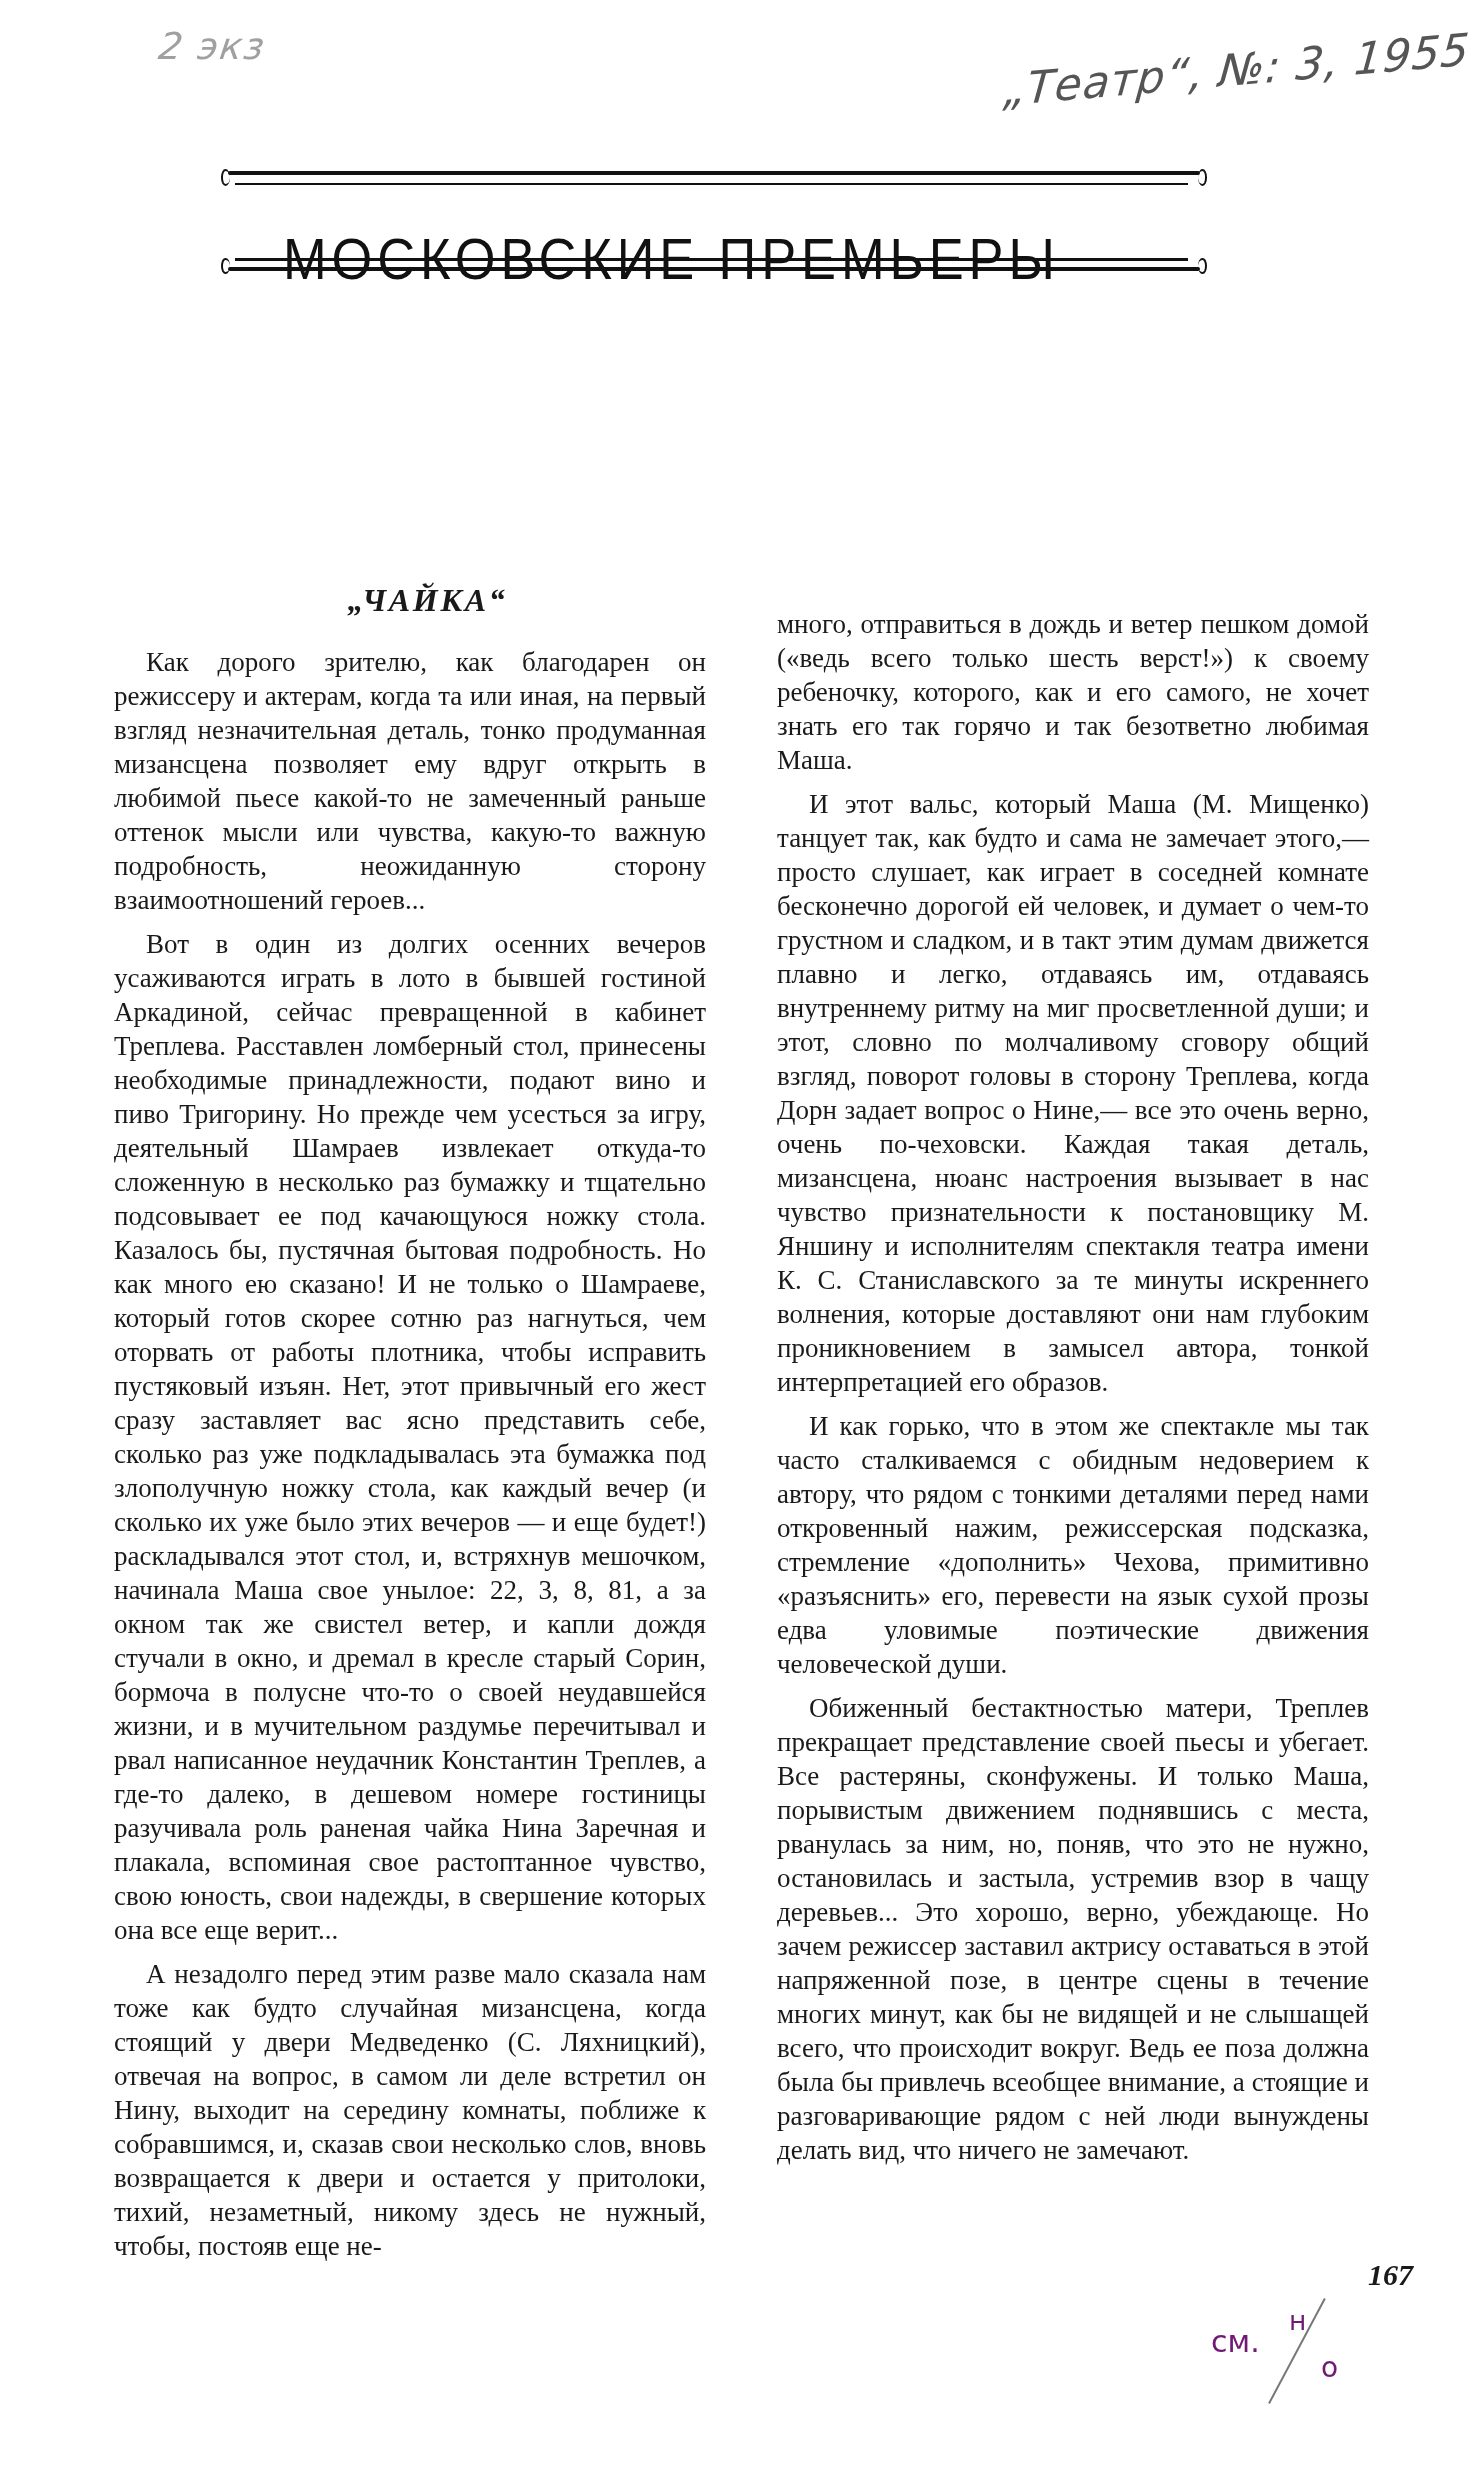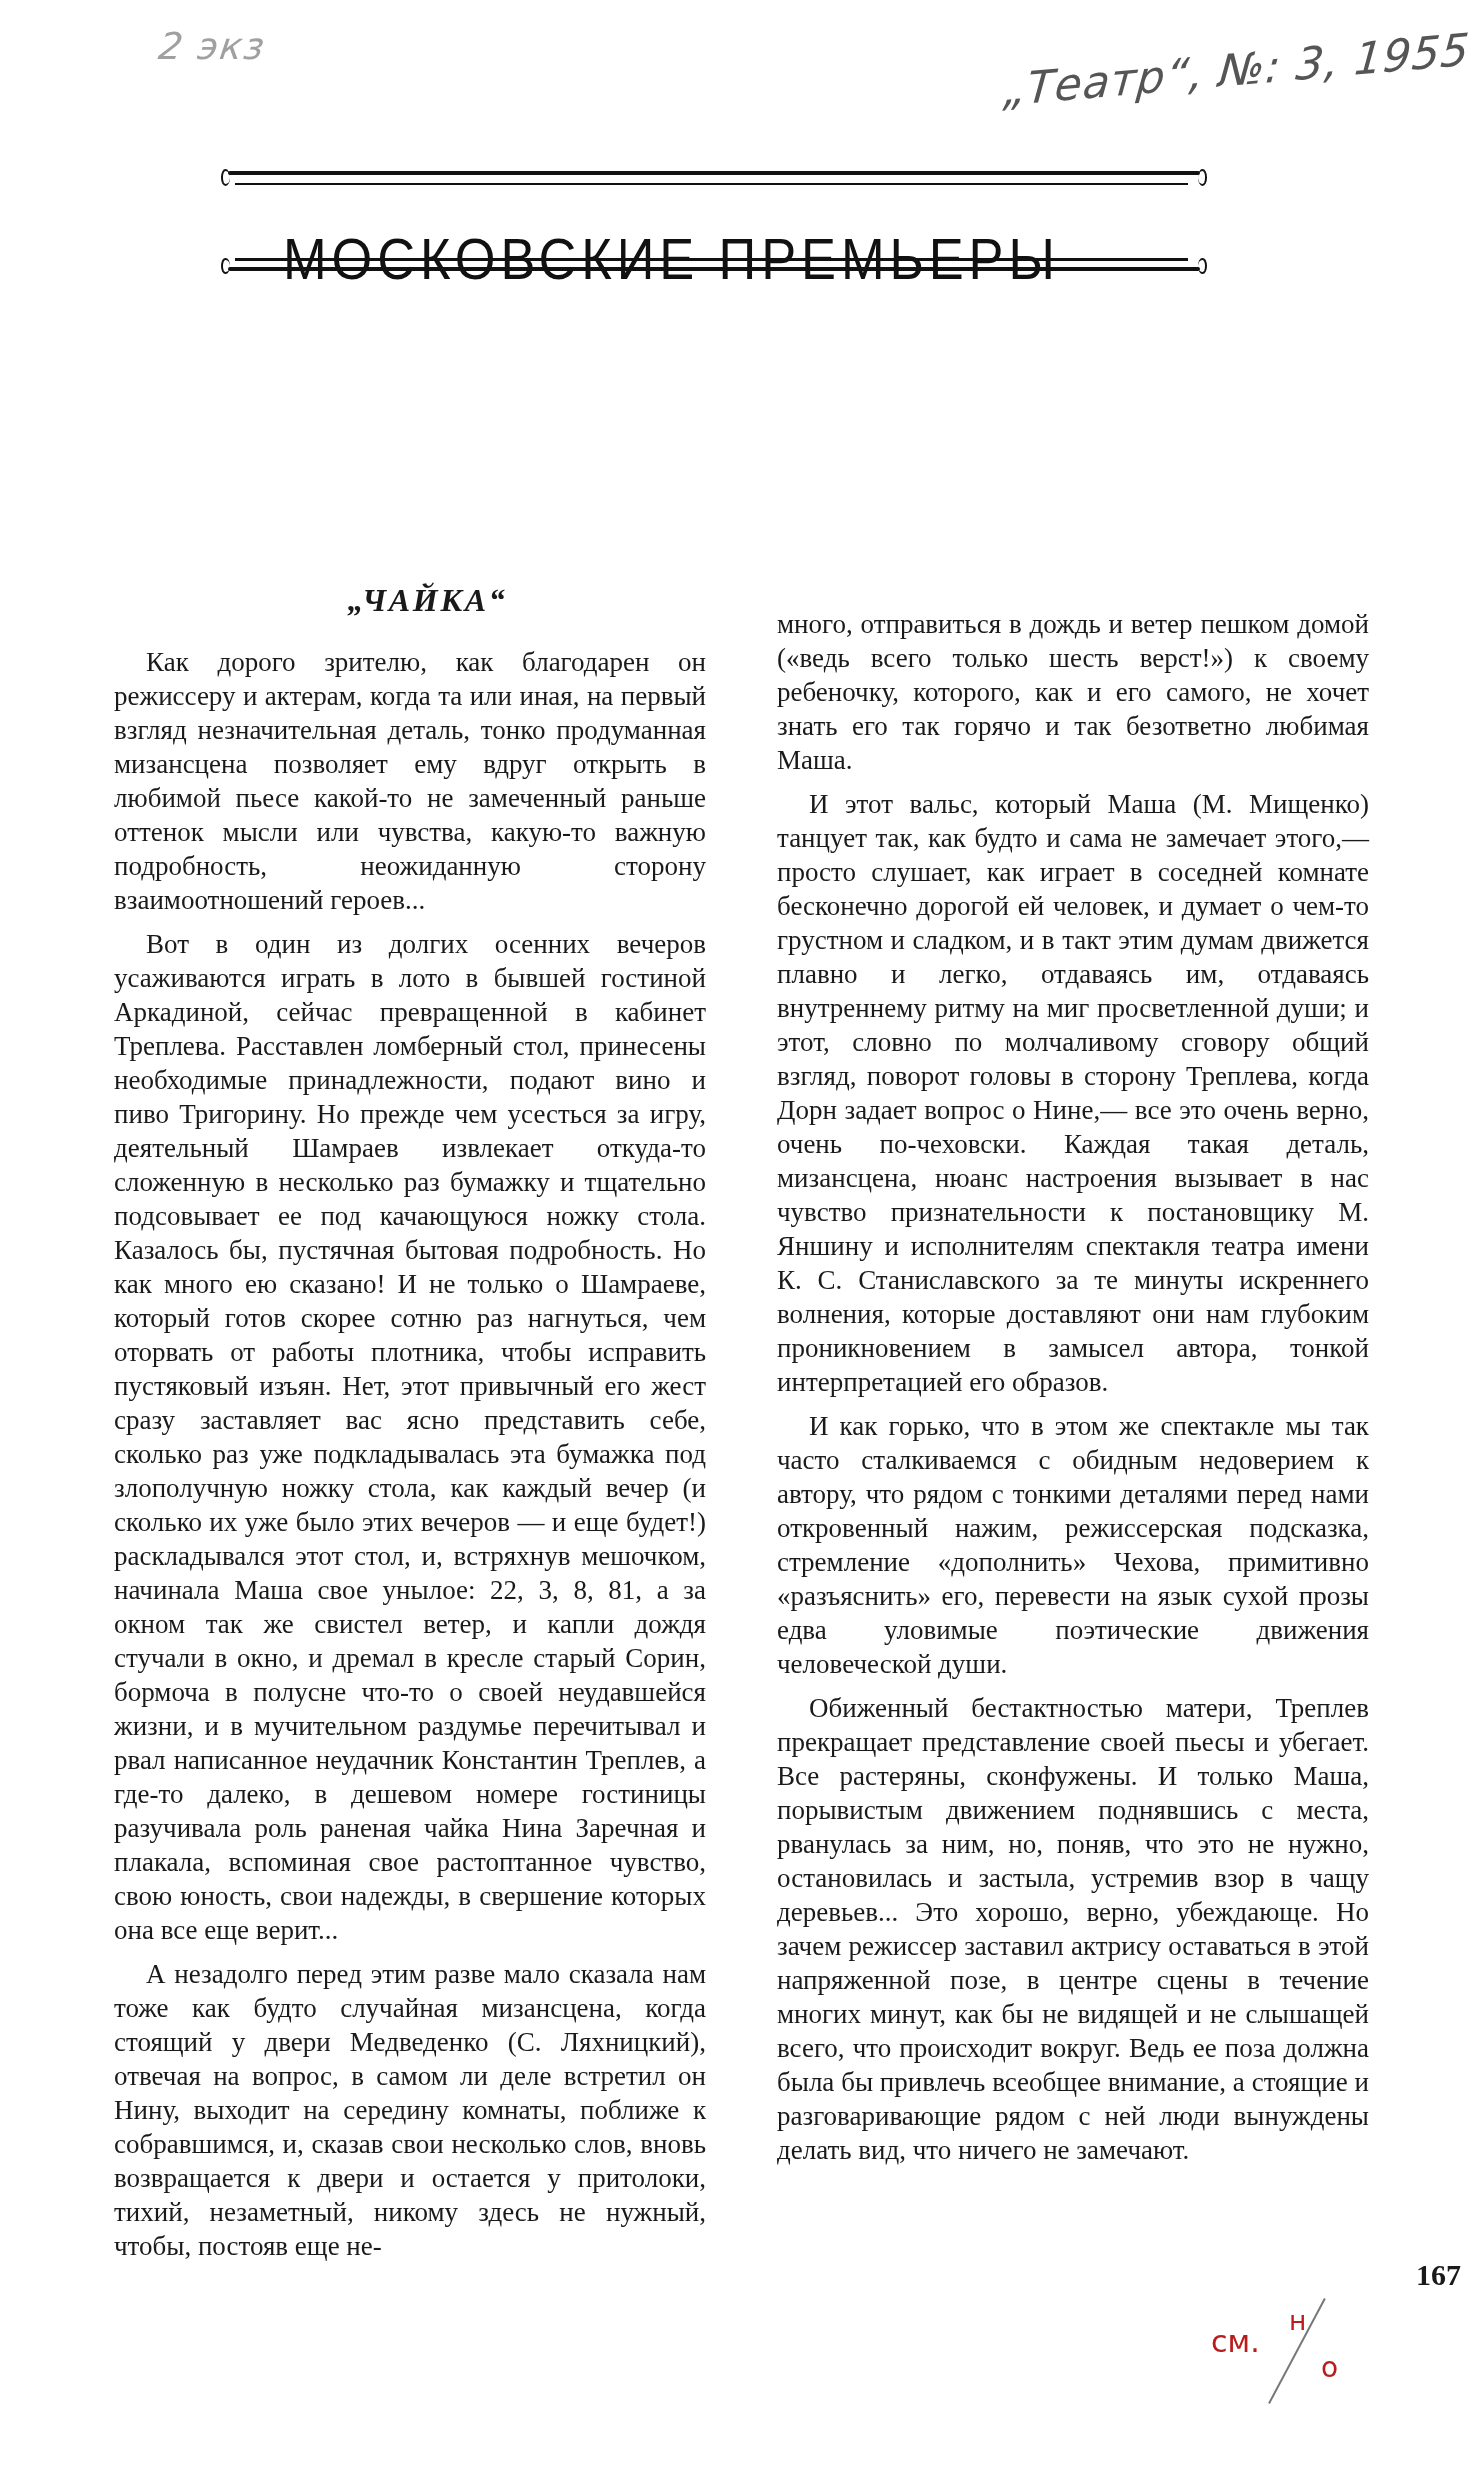--- a/index.html
+++ b/index.html
@@ -42,24 +42,24 @@
   #col-left { left: 104px; }
   #col-right { left: 767px; top: 597px; }
   .article-heading {
     text-align: center; font-style: italic; font-weight: bold; font-size: 32px;
     letter-spacing: 2.7px; margin: 0 0 26.5px 0; line-height: 35px; padding-left: 35px;
   }
   .para { margin: 10px; text-indent: 32px; hyphens: auto; }
   .para.cont { text-indent: 0; }
 
   #page-number {
-    position: absolute; left: 1368px; top: 2258px; font-size: 30px; font-weight: bold; margin-left: 48px;
+    position: absolute; left: 1368px; top: 2258px; font-size: 30px; font-style: italic; font-weight: bold;
   }
   #annotation {
-    position: absolute; left: 1211px; top: 2324px; color: #b91c1c; font-family: "DejaVu Sans", sans-serif;
+    position: absolute; left: 1211px; top: 2324px; color: #701a75; font-family: "DejaVu Sans", sans-serif;
     font-size: 30px;
   }
   #annotation .sup { position: absolute; left: 78px; top: -19.4px; font-size: 26.5px; }
   #annotation .sub { position: absolute; left: 110px; top: 26.5px; font-size: 28px; }
   #annotation .slash {
     position: absolute; left: 62px; top: -26.5px; width: 1.8px; height: 119px; background: #777;
     transform: rotate(28deg); transform-origin: top left; left: 113px;
   }
 </style>
 </head>

